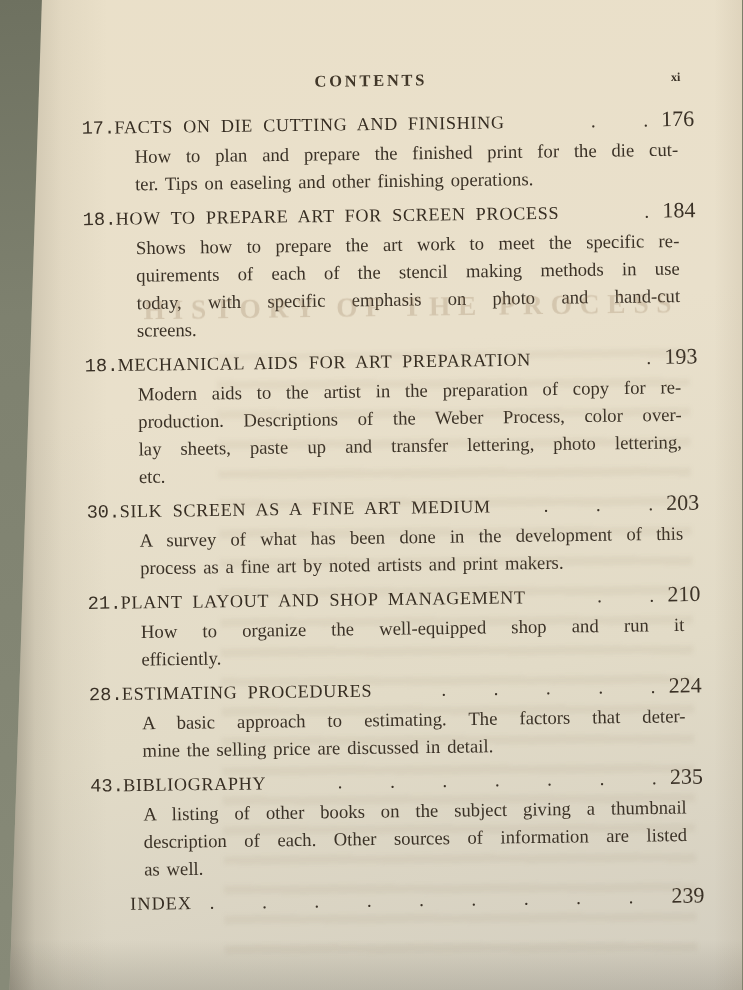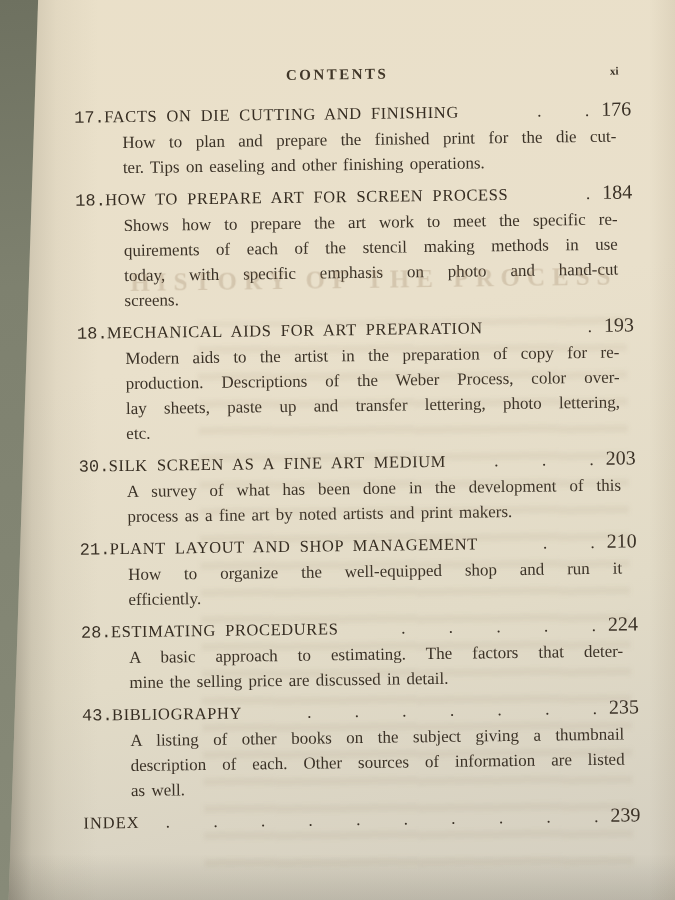--- a/index.html
+++ b/index.html
@@ -67,21 +67,21 @@
   .dots{
     flex:1 1 auto;overflow:hidden;white-space:nowrap;text-align:right;
     word-spacing:2.3em;padding:0 12px 0 16px;color:#3a3126;
   }
   .pagenum{
     flex:none;min-width:30px;text-align:right;font-size:20px;color:#3a3126;
   }
   .desc{margin-left:48px;width:494px;line-height:25px;color:#3b3227;}
   .dline{text-align:justify;text-align-last:justify;word-spacing:1px;}
   .lline{text-align:left;word-spacing:2px;}
-  .index-row .title{letter-spacing:1px;}
+  .index-row .title{letter-spacing:1px;margin-left:35px;}
   .index-row{margin-top:4px;}
   
   .ghost-heading{
     position:absolute;left:54px;top:206px;width:505px;
     font-size:25px;font-weight:bold;letter-spacing:7px;white-space:nowrap;
     color:rgba(150,124,92,0.26);filter:blur(0.7px);
     pointer-events:none;
   }
   .ghost-smudges{
     position:absolute;left:120px;top:260px;width:430px;height:560px;

